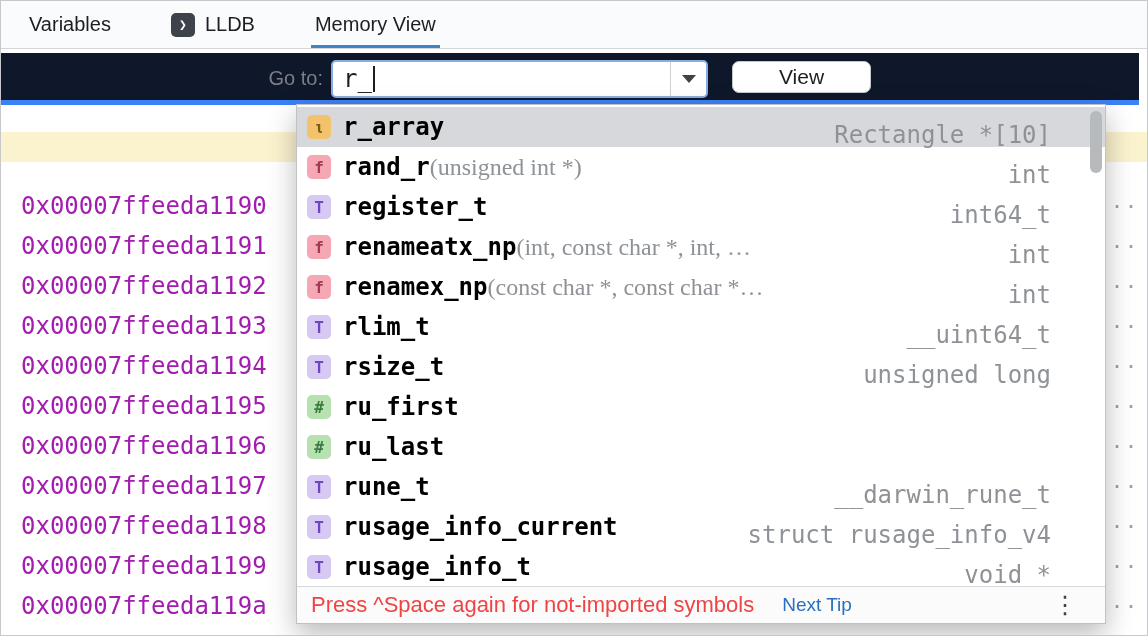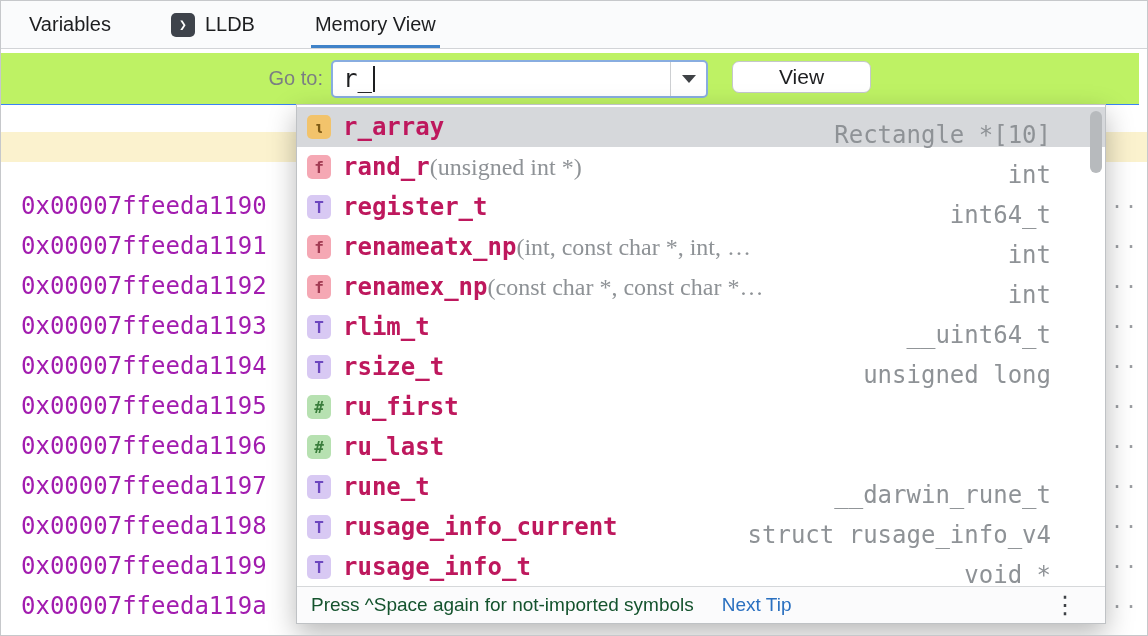--- a/index.html
+++ b/index.html
@@ -22,21 +22,21 @@
   }
   .tab.selected { border-bottom-color: var(--accent, #4083c9); }
   .lldb-icon {
     width:24px; height:24px; border-radius:5px; background:#3e434b; color:#fff;
     display:flex; align-items:center; justify-content:center;
     font-size:13px; font-weight:700; font-family:"DejaVu Sans Mono", monospace;
   }
   
   .toolbar {
     position:absolute; top:52px; left:0; right:8px; height:52px;
-    background:#bef264; border-bottom:1px solid #3b82f6;
+    background:#0f172a; border-bottom:5px solid #3b82f6;
   }
   .goto {
     position:absolute; left:150px; width:172px; top:14px; text-align:right;
     font-size:20px; color:#7b7e83;
   }
   .combo {
     position:absolute; left:330px; top:7px; width:377px; height:38px;
     border:2px solid var(--focus_border,#88ade0); border-radius:5px; background:#fff;
     display:flex; align-items:center;
   }
@@ -77,29 +77,29 @@
   }
   #popup-rows { padding-top:2px; }
   .item { height:40px; display:flex; align-items:center; padding:0 54px 0 10px; cursor:pointer; }
   .item.selected { background: var(--selection,#d6d8db); }
   .kicon {
     width:24px; height:24px; border-radius:5px; flex:none;
     display:flex; align-items:center; justify-content:center;
     font-size:16px; font-weight:700; margin-right:12px;
     font-family:"DejaVu Sans Mono", monospace;
   }
-  .name { font-family:"DejaVu Sans Mono", monospace; font-size:24px; font-weight:700; color:#be185d; white-space:pre; }
+  .name { font-family:"DejaVu Sans Mono", monospace; font-size:24px; font-weight:700; color:#000000; white-space:pre; }
   .args { font-family:Liberation Serif, serif; font-size:24px; color:#8e9296; white-space:pre; overflow:hidden; }
   .type { margin-left:auto; font-family:"DejaVu Sans Mono", monospace; font-size:24px; color:#8e9296; white-space:pre; padding-left:20px; flex:none;margin-top:16px; }
   .hint {
     position:absolute; left:0; right:0; bottom:0; height:37px;
     border-top:1px solid #d6d8da; background:#fbfbfc;
     display:flex; align-items:center; padding:0 14px;
   }
-  .hint-text { font-size:19px; color:#14532d; white-space:pre; }
+  .hint-text { font-size:22px; color:#ef4444; white-space:pre; }
   .hint-link { font-size:19px; color:var(--link,#2a70c0); margin-left:28px; text-decoration:none; cursor:pointer; }
   .kebab { margin-left:auto; margin-right:14px; font-size:24px; color:#3f4246; line-height:1; cursor:pointer; }
   .popup-scrollbar {
     position:absolute; top:6px; right:3px; width:12px; height:62px;
     background:#b7babd; border-radius:7px; cursor:pointer;
   }
 </style>
 </head>
 <body>
 

